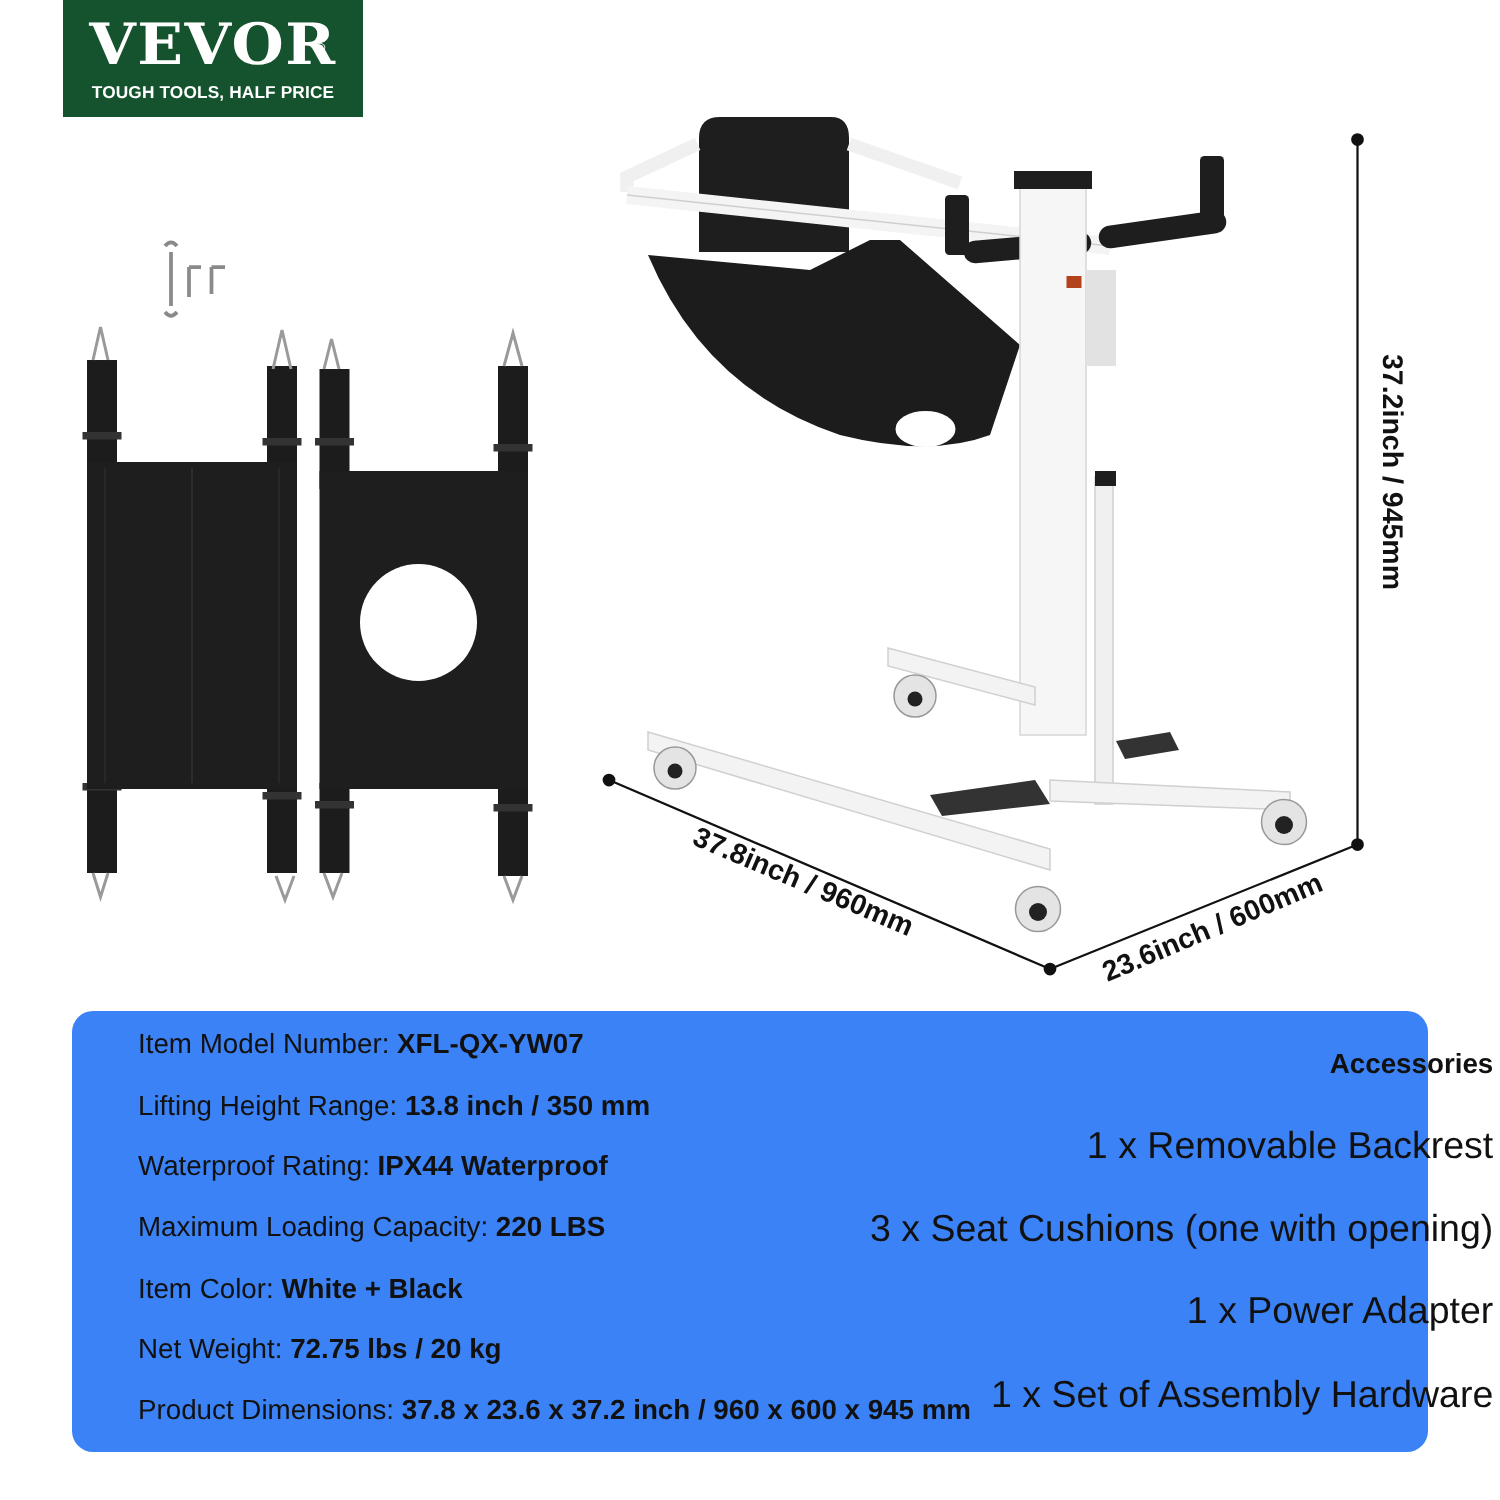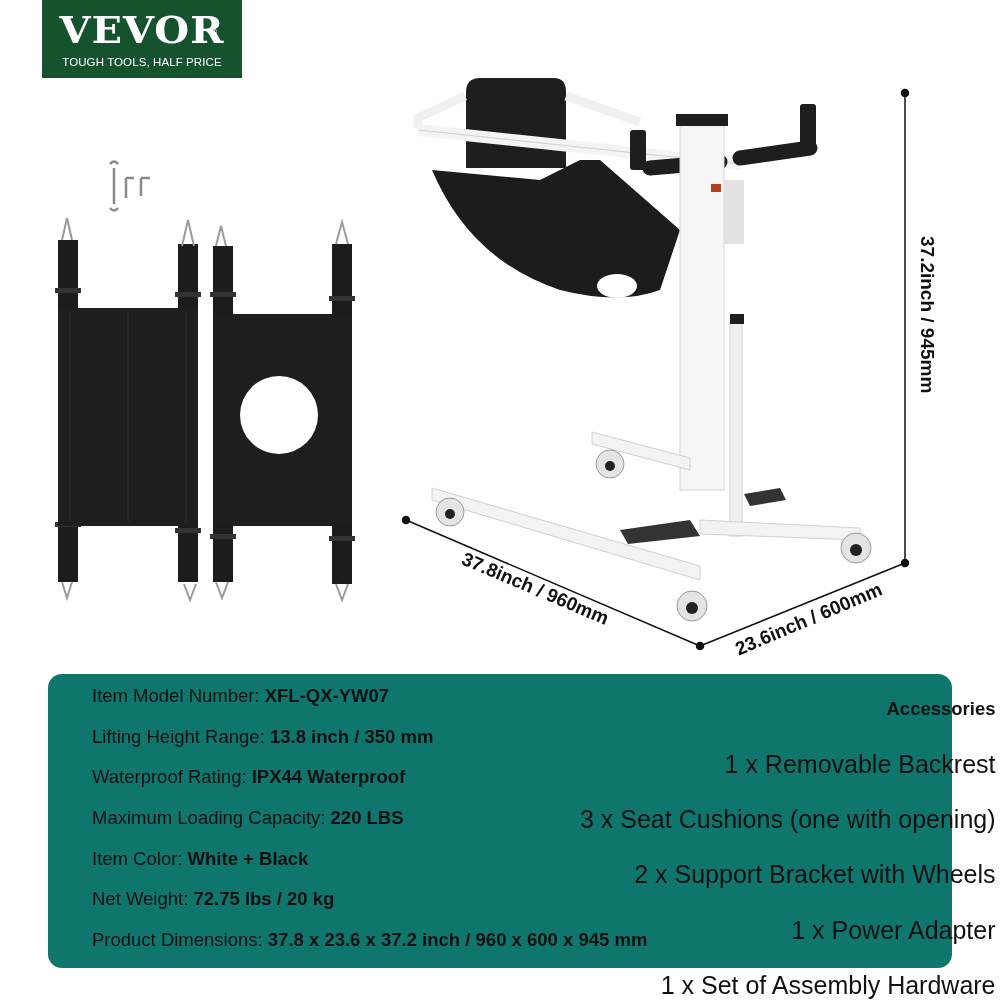--- a/index.html
+++ b/index.html
@@ -9,32 +9,32 @@
     .logo {
       position: absolute; left: 42px; top: 0; width: 200px; height: 78px;
       background: #14532d; color: #fff; text-align: center;
     }
     .logo .brand {
       font-family: "DejaVu Serif", serif; font-weight: 900; font-size: 40px;
       letter-spacing: 1px; line-height: 40px; margin-top: 10px; position: relative;
       transform: scaleY(0.95);
     }
     .logo .reg { position: absolute; font-size: 9px; top: 2px; right: 24px; font-family: "Liberation Sans", sans-serif; }
-    .logo .tagline { font-size: 11.5px; font-weight: 400; margin-top: 6px; letter-spacing: 0.1px; }
+    .logo .tagline { font-size: 11.5px; font-weight: 700; margin-top: 6px; letter-spacing: 0.1px; }
 
     .illus { position: absolute; left: 0; top: 0; width: 1000px; height: 670px; }
 
     .dim-label {
       position: absolute; font-weight: 700; font-size: 19px; color: #111; white-space: nowrap;
       transform-origin: left top;
     }
 
     .spec-panel {
       position: absolute; left: 48px; top: 674px; width: 904px; height: 294px;
-      background: #0f766e; border-radius: 14px;
+      background: #3b82f6; border-radius: 14px;
     }
     .spec-left { position: absolute; left: 44px; top: 12px; }
     .spec-row { font-size: 18.5px; line-height: 20px; height: 40.7px; white-space: nowrap; color: #111; }
     .spec-row .v { font-weight: 700; }
     .spec-right { position: absolute; left: 532px; top: 24px; text-align: right; }
     .acc-title { font-weight: 700; font-size: 18.5px; line-height: 22px; height: 31px; }
     .acc-item { font-size: 25px; line-height: 22px; height: 31.2px; white-space: nowrap; margin-top: 24px; }
   </style>
 </head>
 <body>
@@ -168,17 +168,16 @@
     <div class="spec-row"><span>Maximum Loading Capacity: </span><span class="v">220 LBS</span></div>
     <div class="spec-row"><span>Item Color: </span><span class="v">White + Black</span></div>
     <div class="spec-row"><span>Net Weight: </span><span class="v">72.75 lbs / 20 kg</span></div>
     <div class="spec-row"><span>Product Dimensions: </span><span class="v">37.8 x 23.6 x 37.2 inch / 960 x 600 x 945 mm</span></div>
   </div>
 
   <div class="spec-right">
     <div class="acc-title">Accessories</div>
     <div class="acc-item">1 x Removable Backrest</div>
     <div class="acc-item">3 x Seat Cushions (one with opening)</div>
-    <div class="acc-item">2 x Support Bracket with Wheels</div>
     <div class="acc-item">1 x Power Adapter</div>
     <div class="acc-item">1 x Set of Assembly Hardware</div>
   </div>
 </div>
 
 </body></html>

